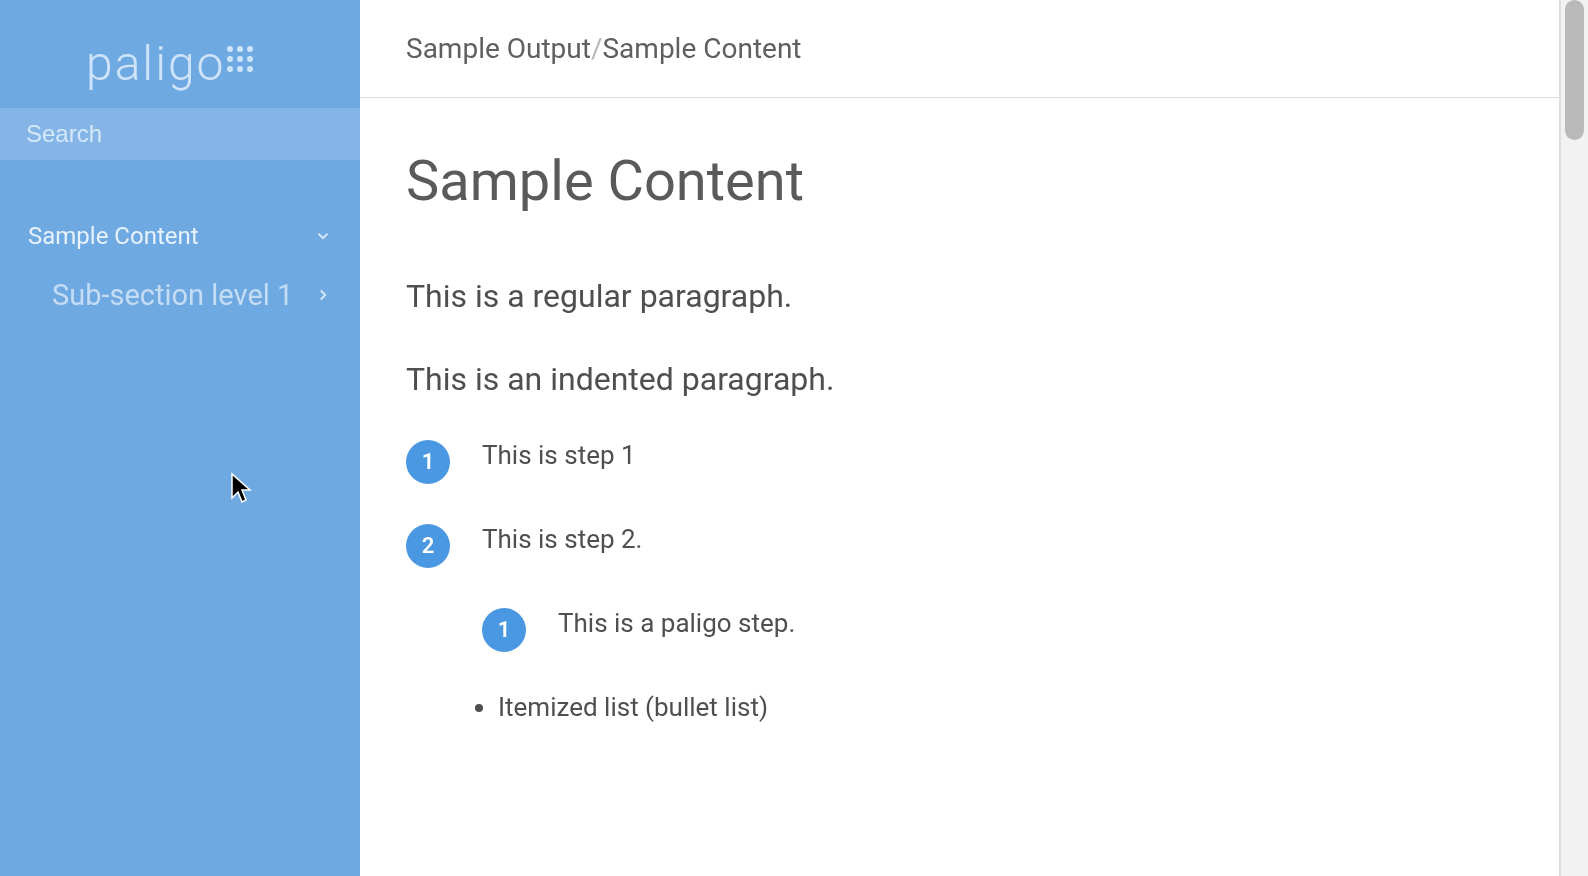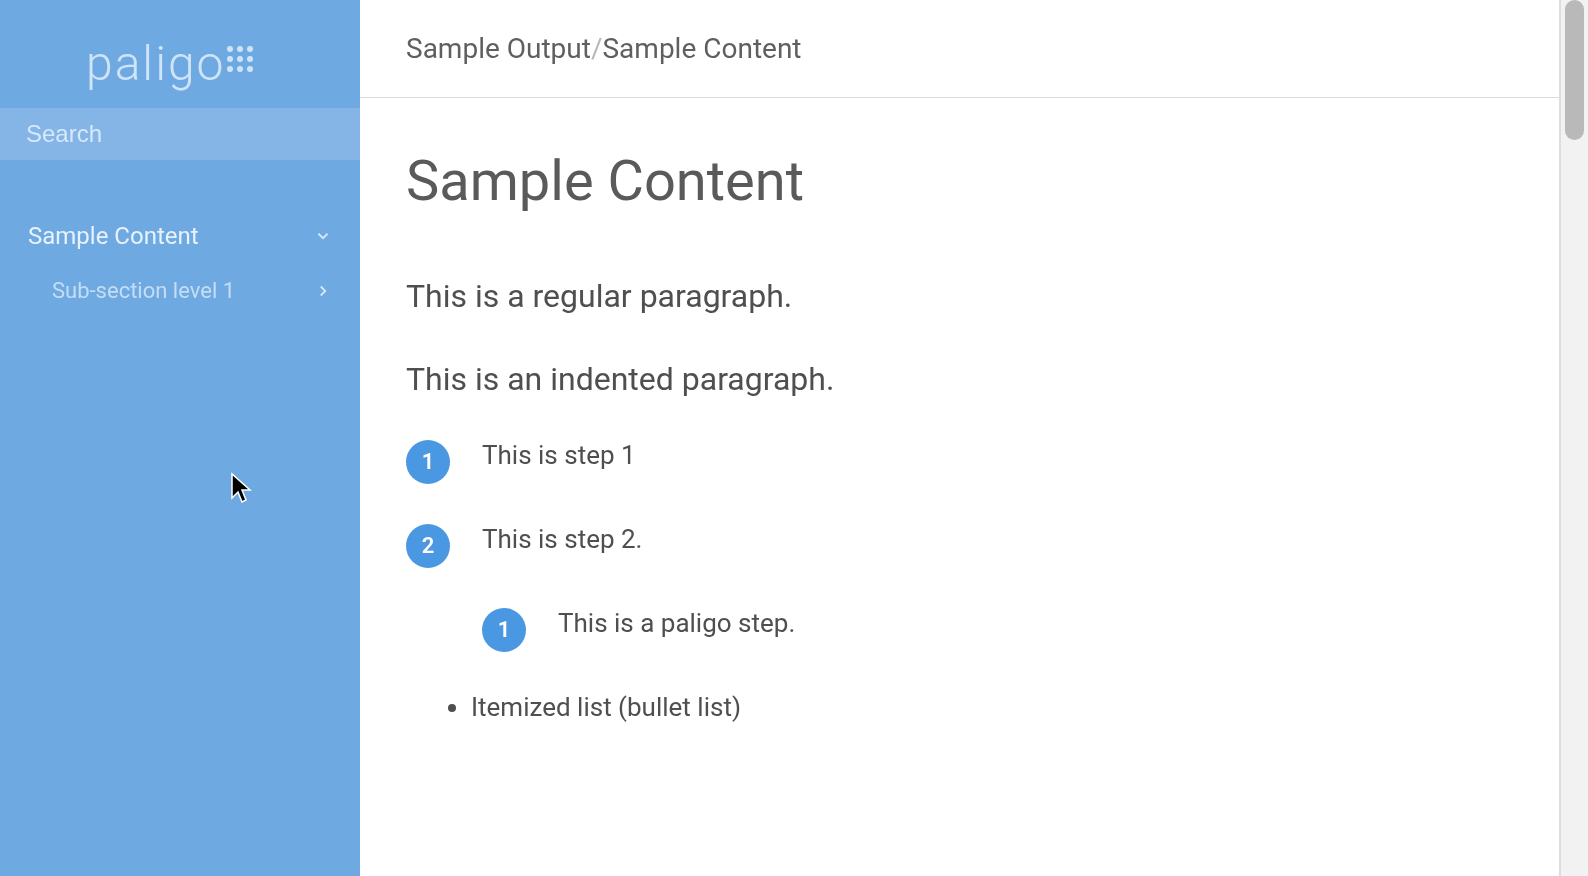--- a/index.html
+++ b/index.html
@@ -65,21 +65,21 @@
       display: flex;
       align-items: center;
       justify-content: space-between;
       padding: 14px 28px;
       cursor: pointer;
       color: #e8f2fc;
     }
     .nav-item.sub {
       padding-left: 52px;
       color: #c5ddf4;
-      font-size: 22px;
+      font-size: 29px;
     }
     .nav-item .chev {
       width: 18px;
       height: 18px;
       display: inline-flex;
       align-items: center;
       justify-content: center;
     }
     .chev svg { stroke: #d6e9fb; stroke-width: 2.4; fill: none; }
 
@@ -136,21 +136,21 @@
       display: flex;
       align-items: center;
       justify-content: center;
       font-size: 22px;
       font-weight: 600;
     }
     .nested-steps {
       margin-left: 76px;
     }
     .bullet-list {
-      margin-left: 65px;
+      margin-left: 92px;
       margin-top: 30px;
       font-size: 26px;
     }
     .bullet-list li {
       list-style: disc;
       margin-left: 0;
       margin-bottom: 12px;
     }
 
     

